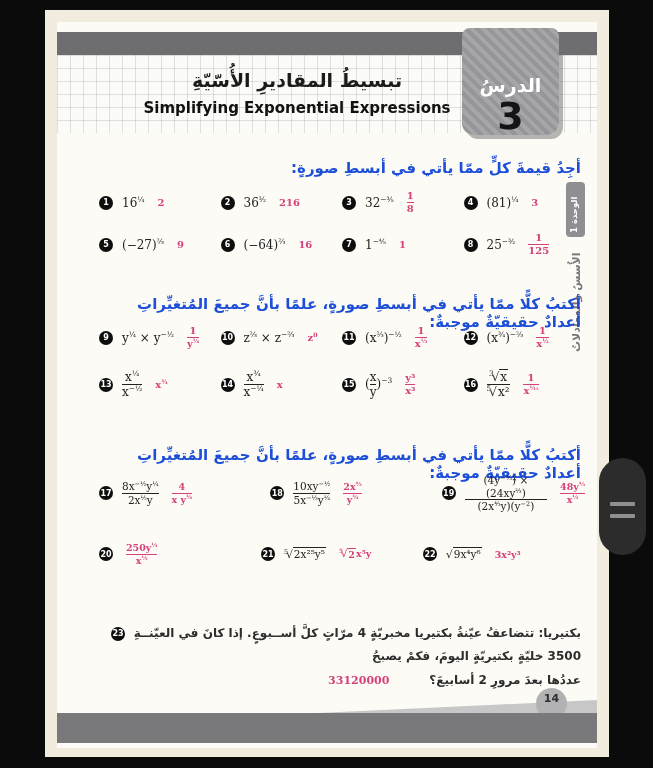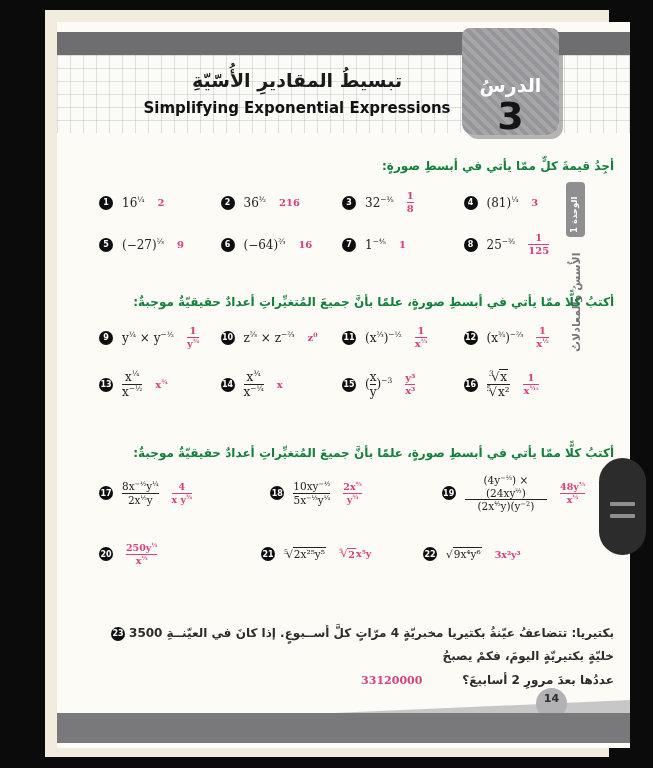--- a/index.html
+++ b/index.html
@@ -1,19 +1,19 @@
 <!DOCTYPE html>
 <html lang="ar"><head>
 <meta charset="utf-8">
 <style>
   html,body{margin:0;padding:0;}
   body{width:653px;height:768px;background:#0b0b0b;position:relative;overflow:hidden;
        font-family:"DejaVu Sans",sans-serif;}
   .page{position:absolute;left:45px;top:10px;width:564px;height:747px;background:#f1ecdd;}
-  .inner{position:absolute;left:12px;top:12px;width:540px;height:726px;background:#fcfbf6;padding-left:33px;}
+  .inner{position:absolute;left:12px;top:12px;width:540px;height:726px;background:#fcfbf6;}
 
   
   .bar{position:absolute;left:0;top:10px;width:100%;height:23px;background:#6e6e70;}
   .gridz{position:absolute;left:0;top:33px;width:100%;height:78px;
     background:
       repeating-linear-gradient(to right, rgba(150,150,150,.28) 0 1px, transparent 1px 13px),
       repeating-linear-gradient(to bottom, rgba(150,150,150,.28) 0 1px, transparent 1px 13px),
       #fbfbf7;}
   .tab{position:absolute;left:405px;top:6px;width:97px;height:107px;z-index:4;
     background:repeating-linear-gradient(45deg,#a6a6a8 0 4px,#96969a 4px 8px);
@@ -29,21 +29,21 @@
   
   .vbadge{position:absolute;left:509px;top:160px;width:19px;height:55px;background:#8f8f92;
     border-radius:4px;z-index:2;}
   .vbadge span{position:absolute;left:3px;top:51px;transform:rotate(-90deg);transform-origin:left top;
     font-size:8.5px;color:#fff;white-space:nowrap;direction:rtl;font-weight:bold;}
   .vside{position:absolute;left:513px;top:330px;transform:rotate(-90deg);transform-origin:left top;
     font-size:11px;color:#76767a;font-weight:bold;white-space:nowrap;direction:rtl;}
 
   
   .instr{position:absolute;right:16px;left:60px;text-align:right;direction:rtl;
-    font-size:12px;font-weight:bold;color:#15803d;}
+    font-size:15px;font-weight:bold;color:#1d4ed8;}
   #instr1{top:137px;} #instr2{top:273px;} #instr3{top:424px;}
 
   
   .row{position:absolute;left:42px;width:486px;display:grid;}
   .r4c{grid-template-columns:repeat(4,1fr);}
   .r3c{grid-template-columns:repeat(3,1fr);}
   #r1{top:168px;} #r2{top:210px;} #r3{top:303px;} #r4{top:348px;} #r5{top:452px;gap:28px;} #r6{top:520px;}
 
   .prob{display:flex;align-items:center;gap:9px;font-family:"DejaVu Serif",serif;
     font-size:12px;color:#222;}

